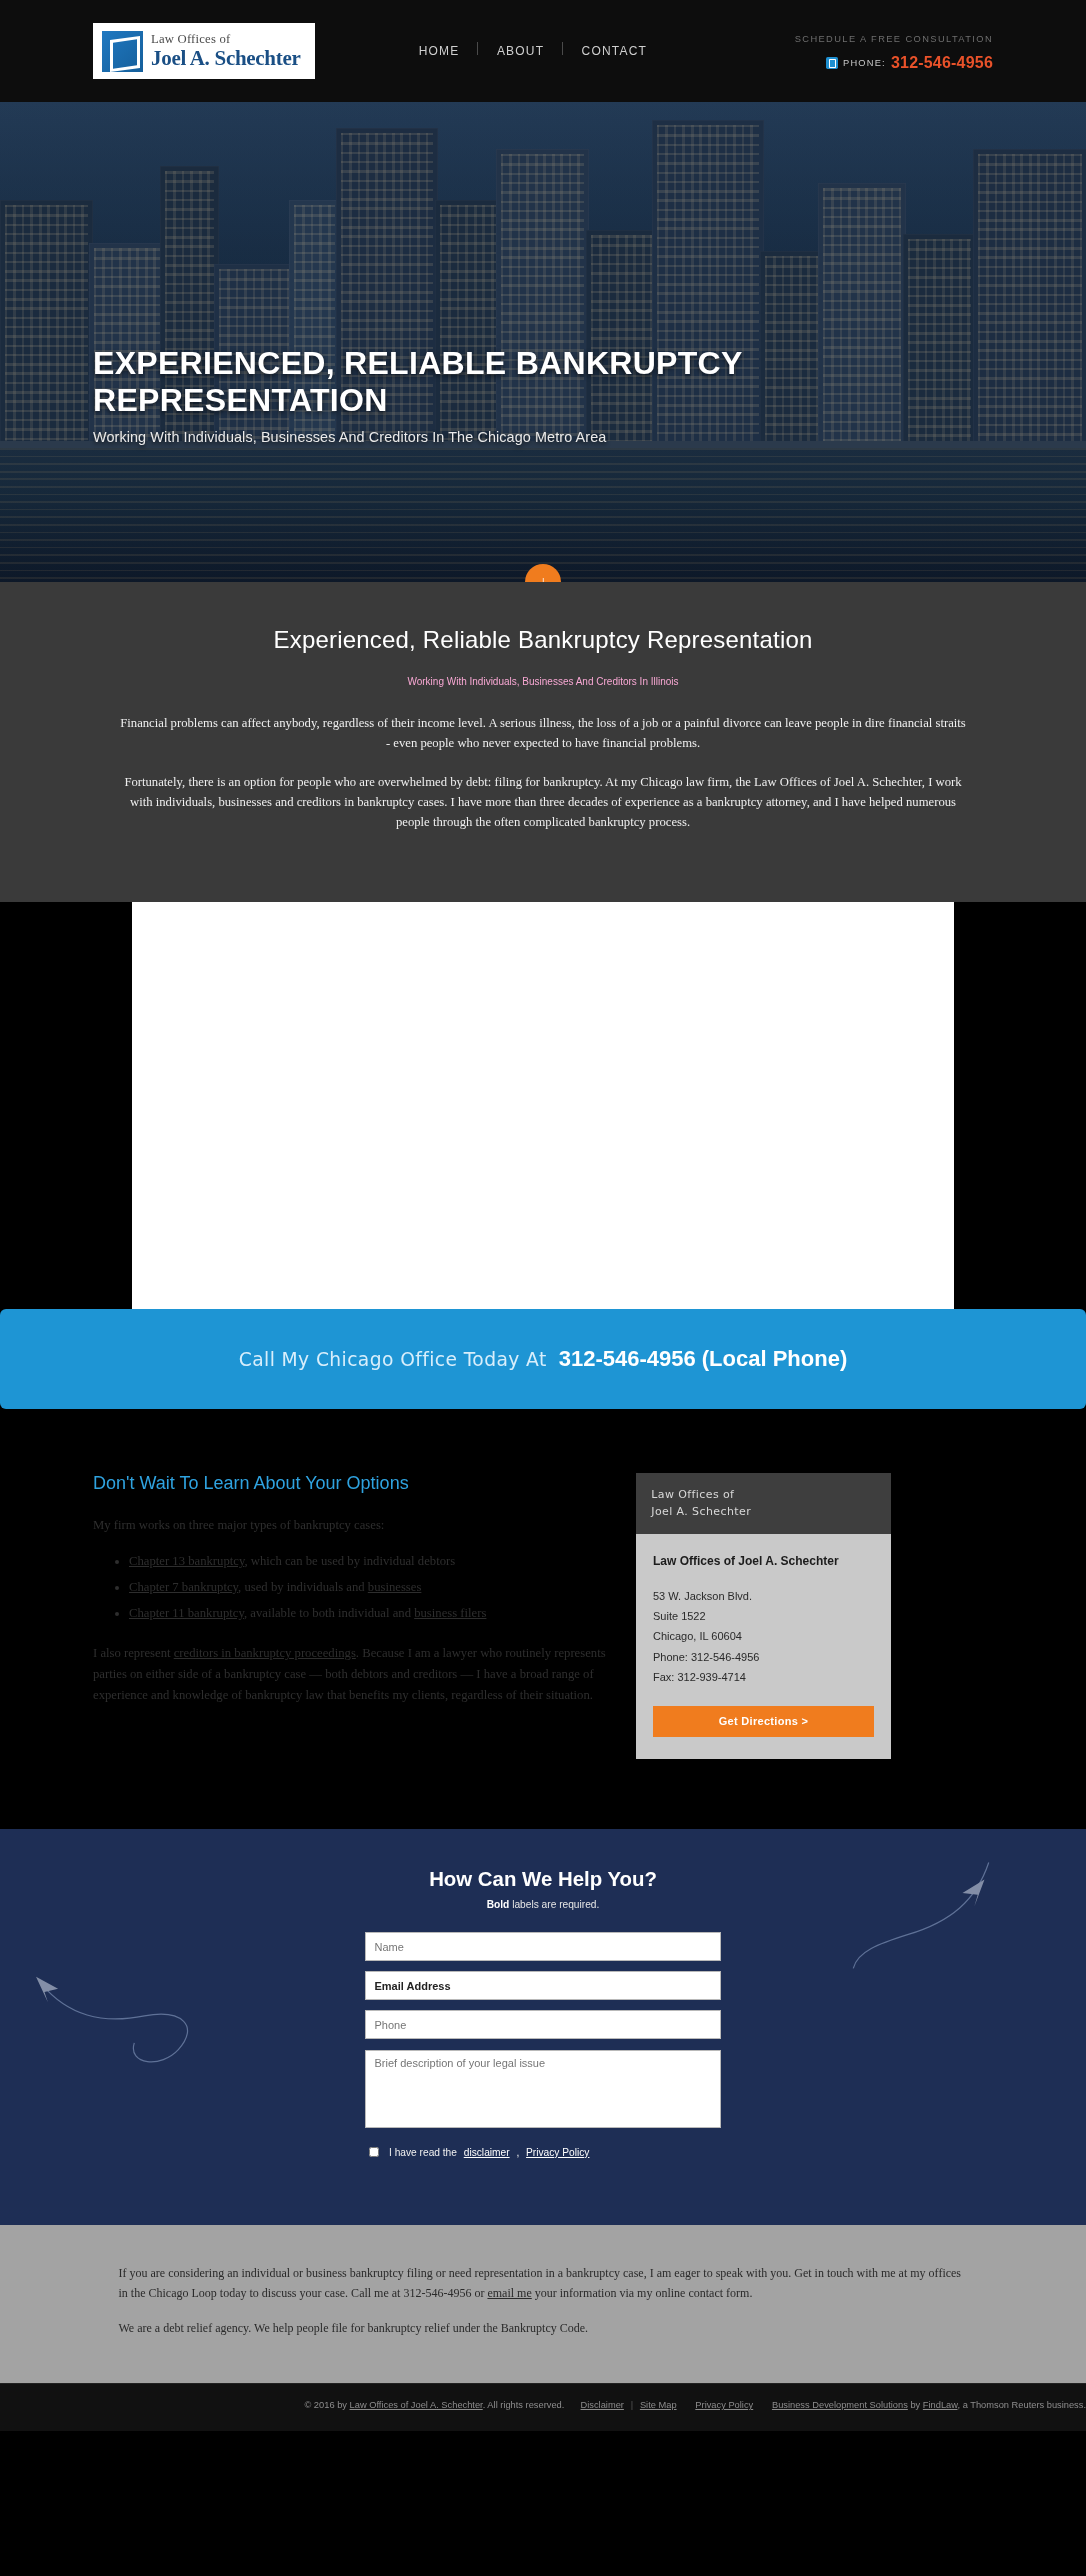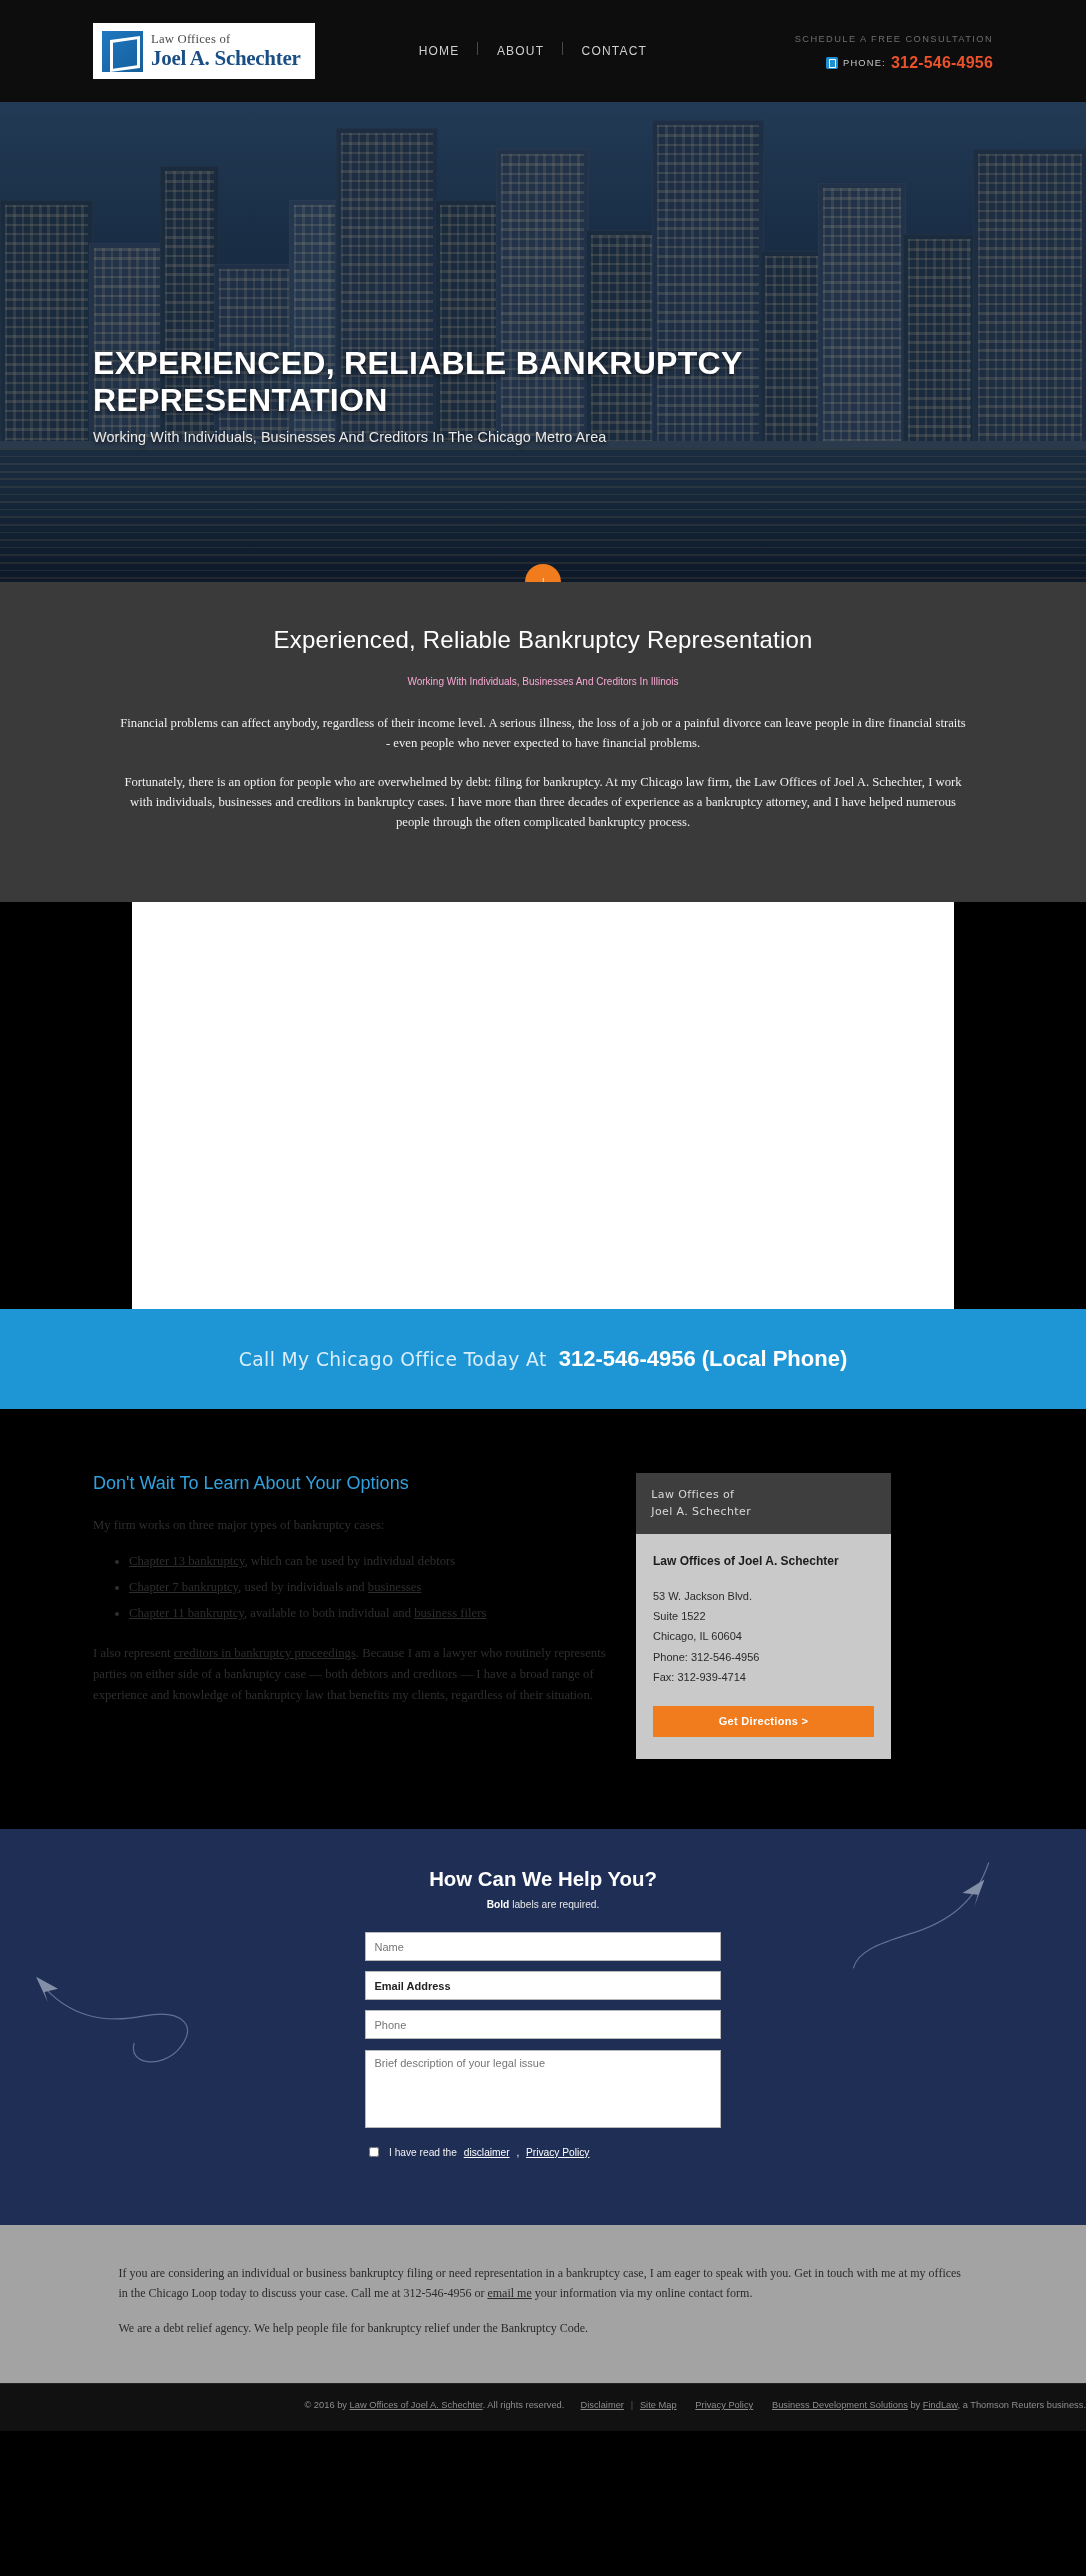--- a/index.html
+++ b/index.html
@@ -245,20 +245,21 @@
   }
 
   
   .phonebar {
     background:#1e95d4;
     height:100px;
     display:flex;
     align-items:center;
     justify-content:center;
     gap:12px;
+    border-radius:6px;
   }
   .phonebar .label {
     font-size:18.7px;
     letter-spacing:0.4px;
     color:#e8f6ff;
     font-family:"DejaVu Sans", sans-serif;
     opacity:.92;
   }
   .phonebar .num {
     font-size:22px;

